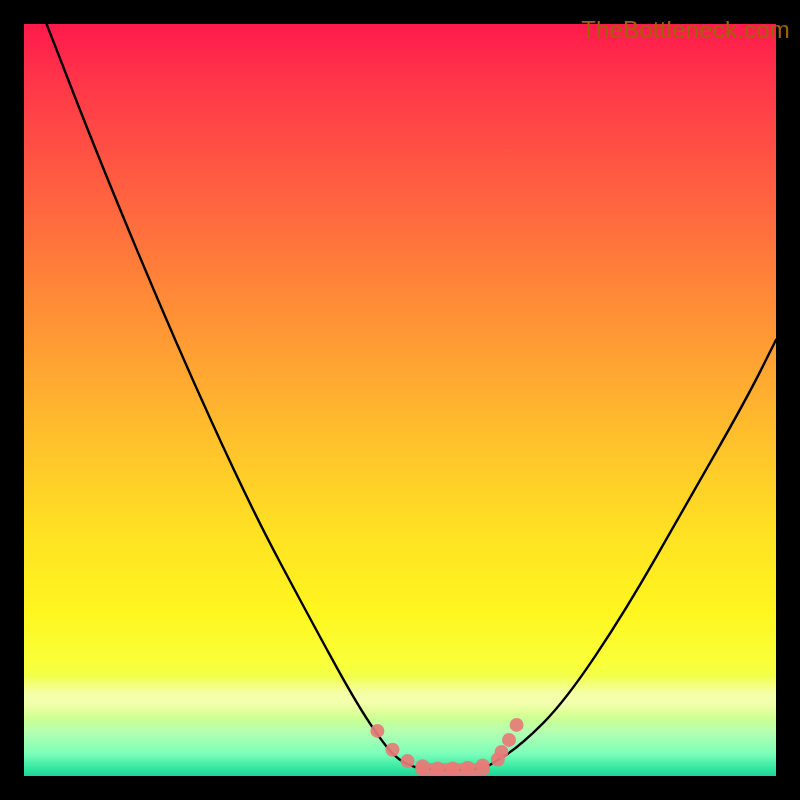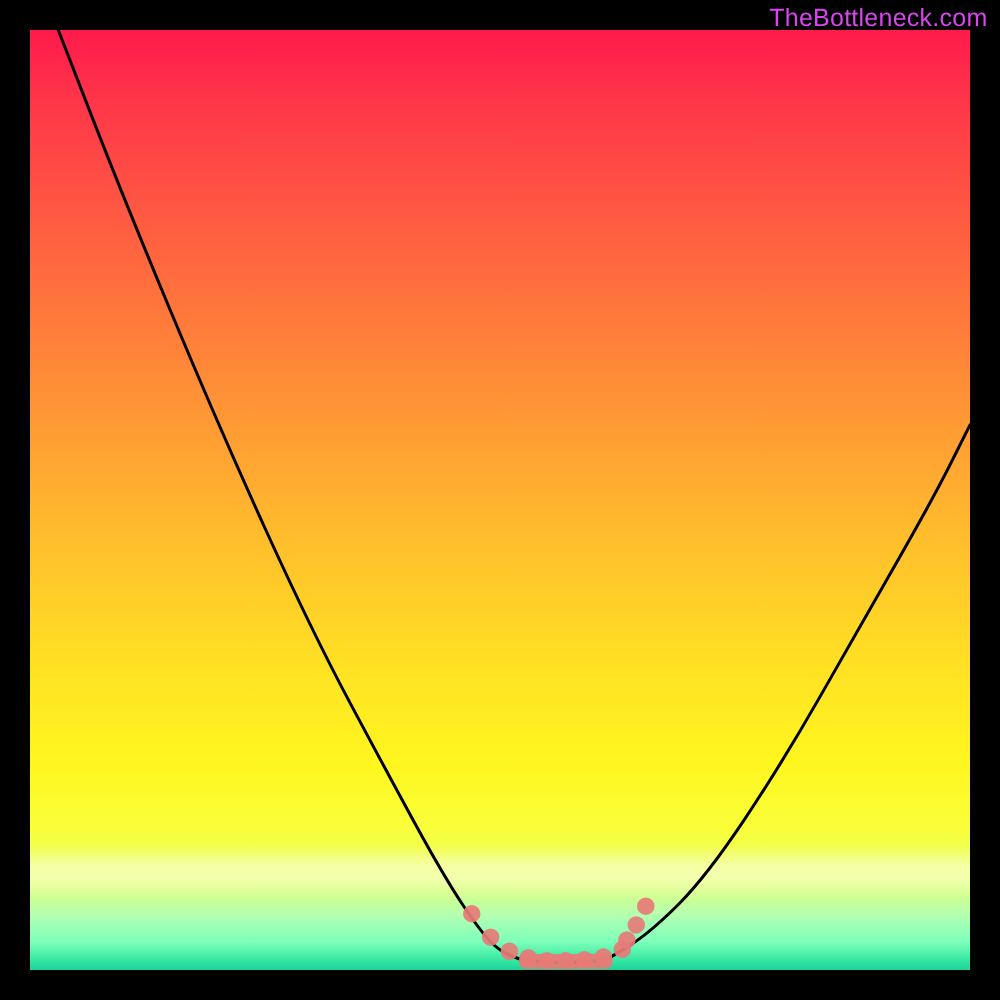--- a/index.html
+++ b/index.html
@@ -62,24 +62,24 @@
       rgba(255,255,230,0.0) 100%
     );
     pointer-events: none;
   }
   svg.curve {
     position: absolute;
     inset: 0;
   }
   .watermark {
     position: absolute;
-    top: 4px;
+    top: 16px;
     right: 10px;
-    color: #d946ef;
-    font-size: 20px;
+    color: #a16207;
+    font-size: 24px;
     letter-spacing: 0.2px;
     user-select: none;
   }
 </style>
 </head>
 <body>
 
 <div class="frame">
 
   <div class="plot-area">

